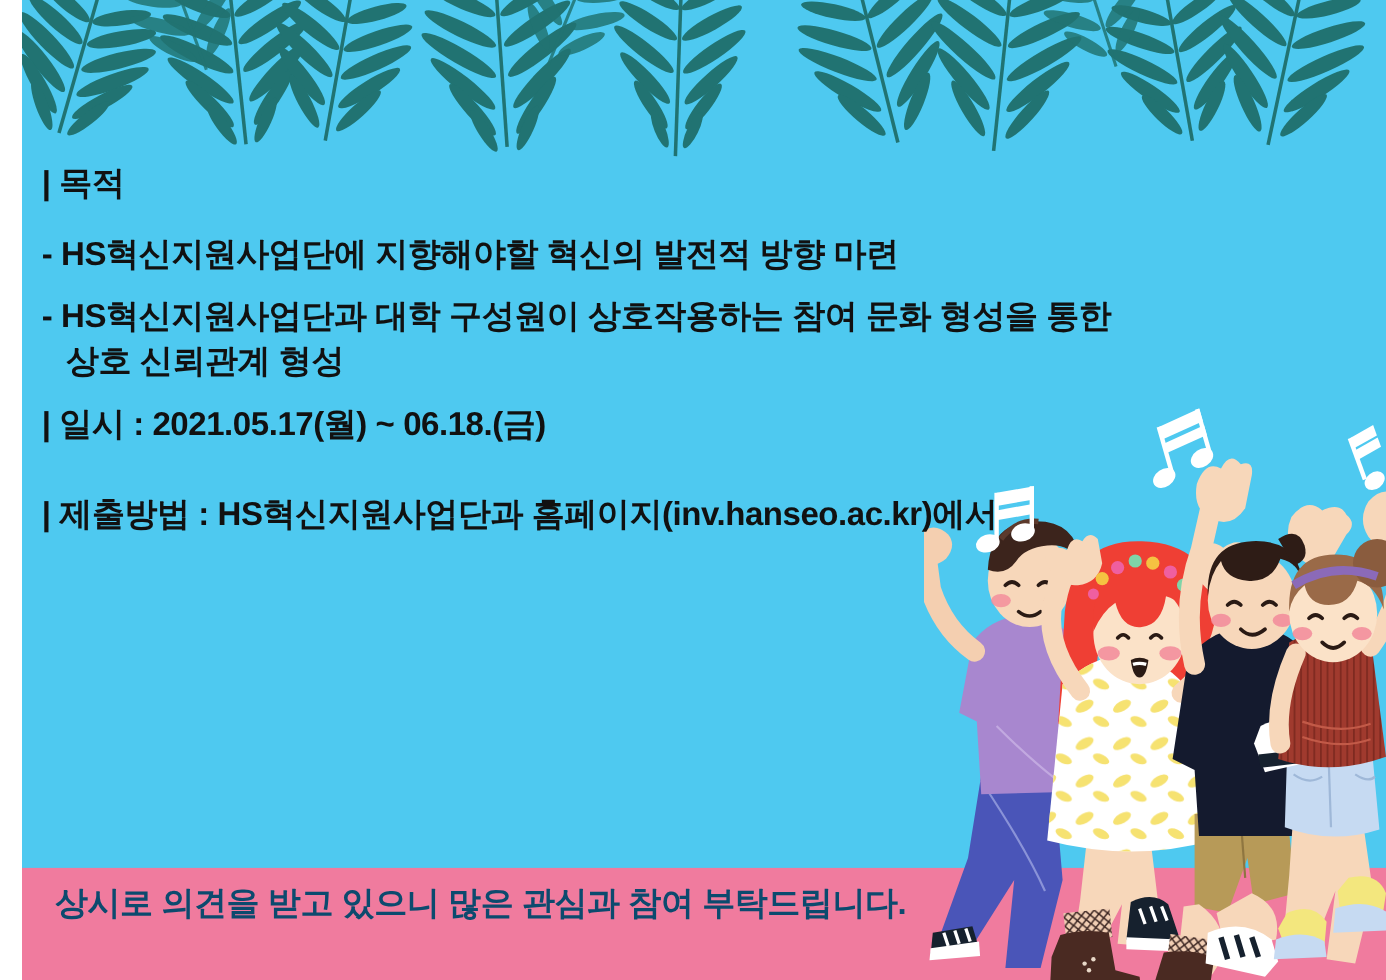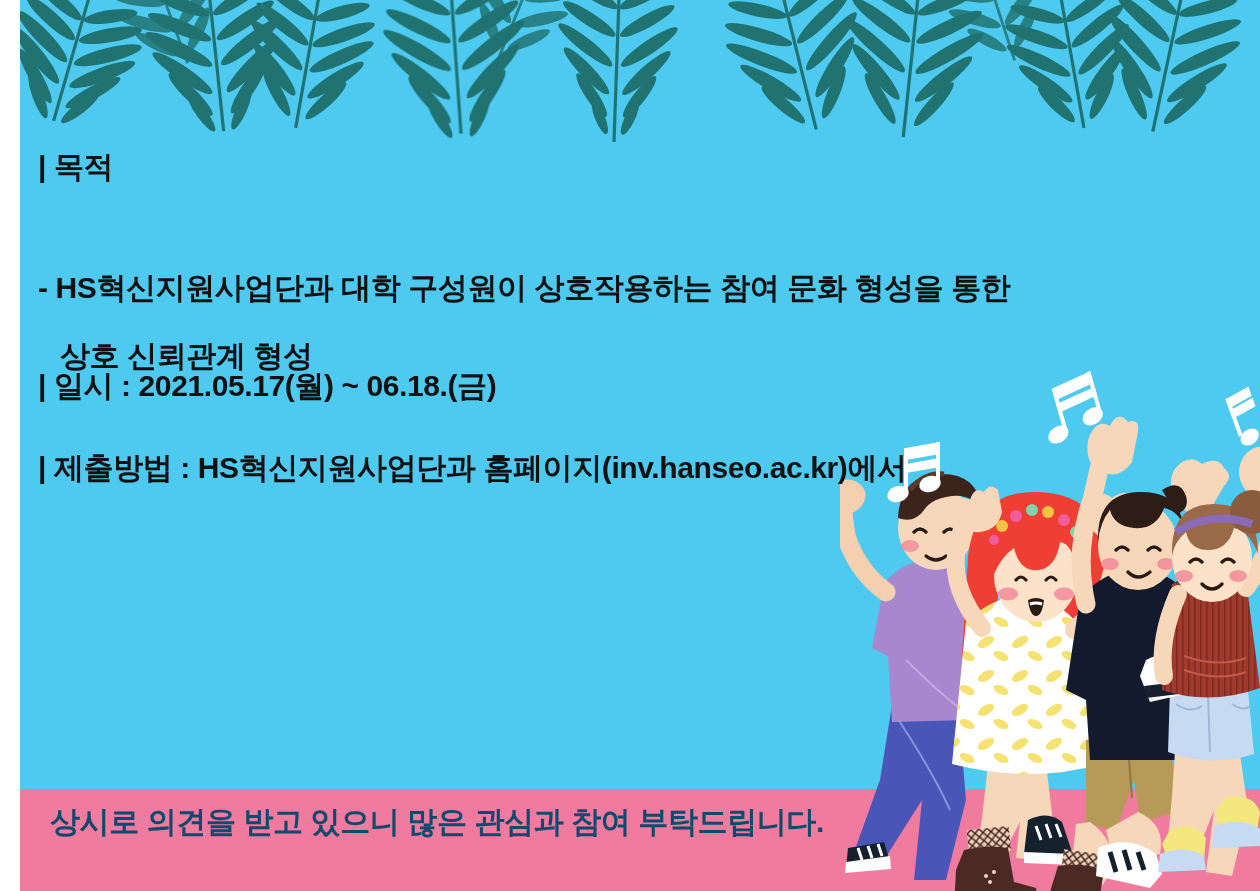--- a/index.html
+++ b/index.html
@@ -464,20 +464,21 @@
         <path d="M4,4 L28,0 L28,10 L4,14 Z"></path>
         <path d="M4,16 L28,12 L28,21 L4,25 Z"></path>
         <rect x="2" y="4" width="4" height="40"></rect>
         <ellipse cx="12" cy="48" rx="10" ry="7.5" transform="rotate(-18 12 48)"></ellipse>
       </g>
     </g>
   </svg>
 
   <div class="copy">
     <div class="line" style="top:150px">| 목적</div>
+    <div class="line" style="top:215px">- HS혁신지원사업단에 지향해야할 혁신의 발전적 방향 마련</div>
     <div class="line" style="top:271px">- HS혁신지원사업단과 대학 구성원이 상호작용하는 참여 문화 형성을 통한</div>
-    <div class="line indent" style="top:339px">상호 신뢰관계 형성</div>
+    <div class="line indent" style="top:312px">상호 신뢰관계 형성</div>
     <div class="line" style="top:369px">| 일시 : 2021.05.17(월) ~ 06.18.(금)</div>
     <div class="line" style="top:451px">| 제출방법 : HS혁신지원사업단과 홈페이지(inv.hanseo.ac.kr)에서</div>
     <div class="line banner" style="top:805px">상시로 의견을 받고 있으니 많은 관심과 참여 부탁드립니다.</div>
   </div>
 
 </div>
 
 </body></html>

